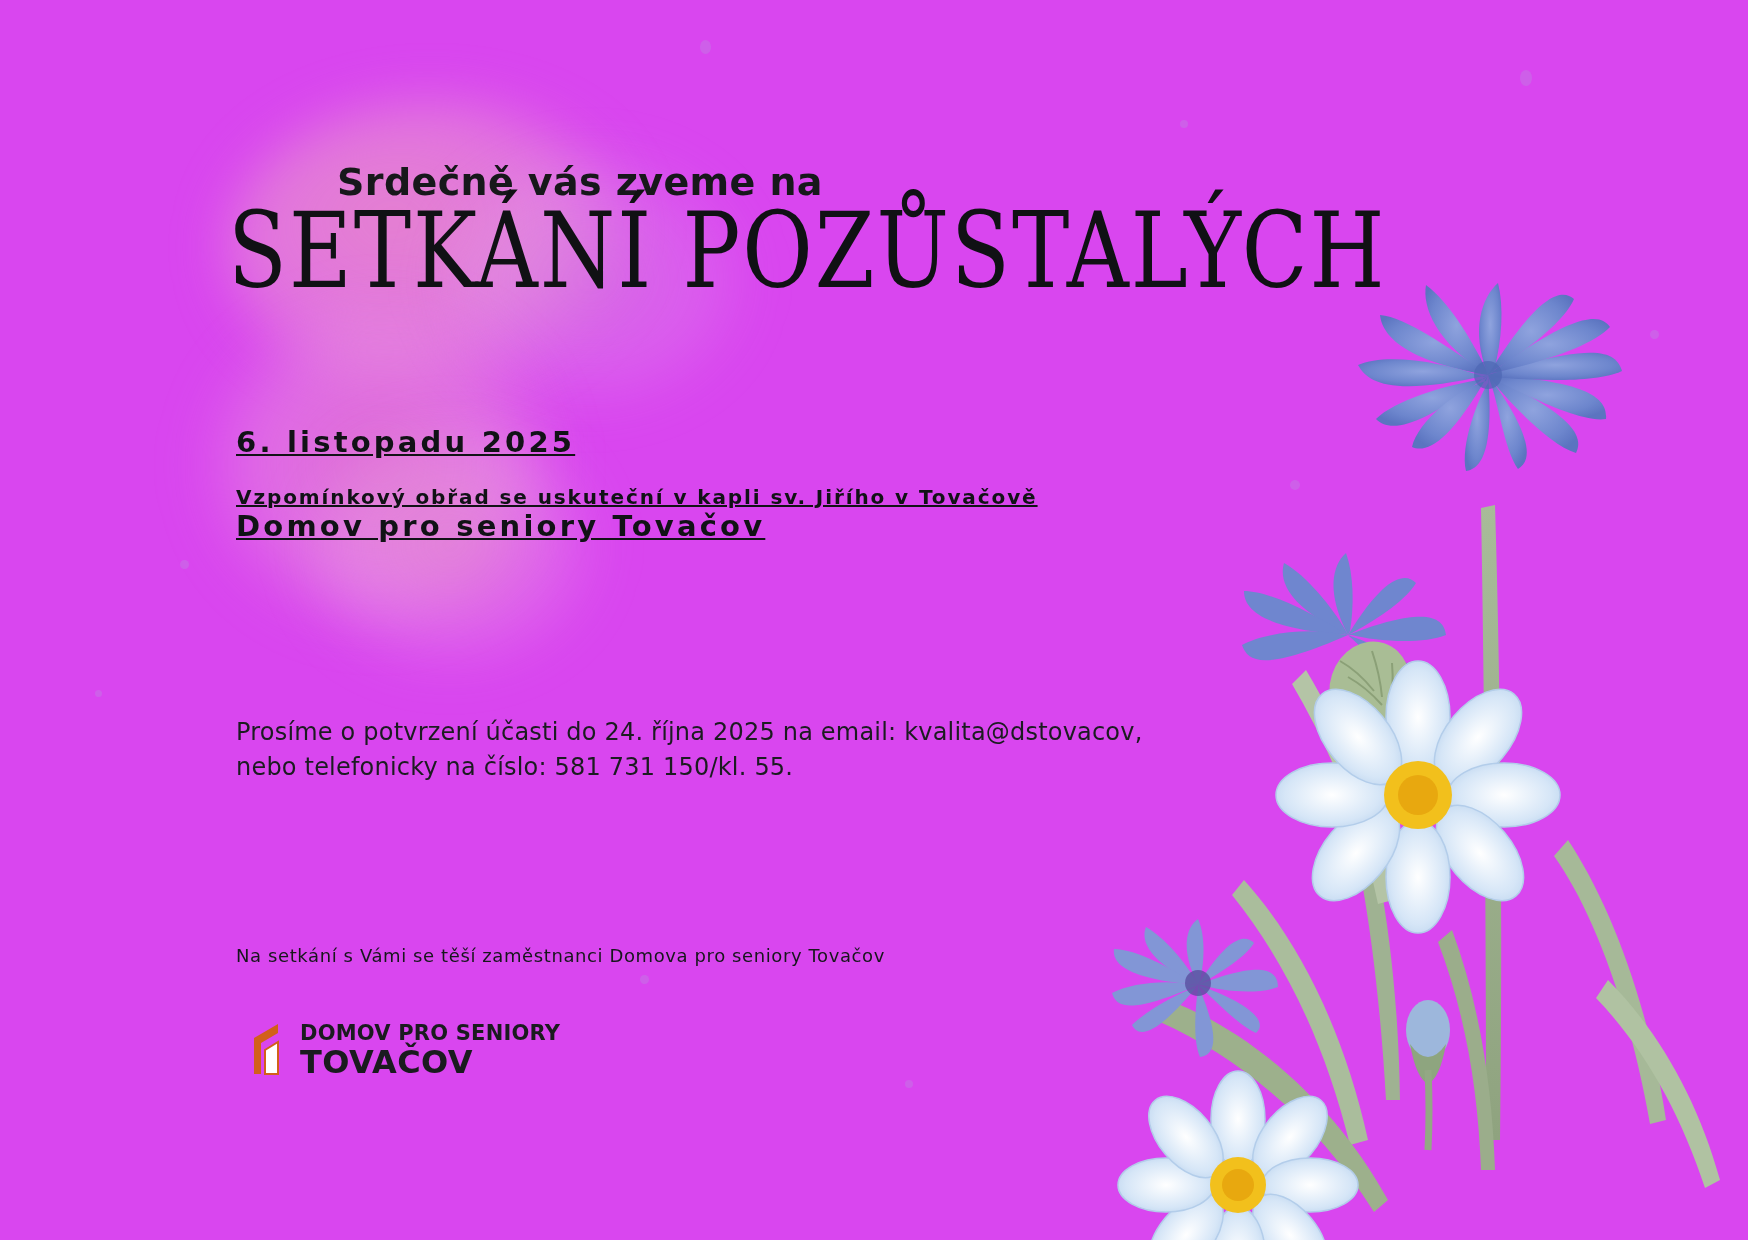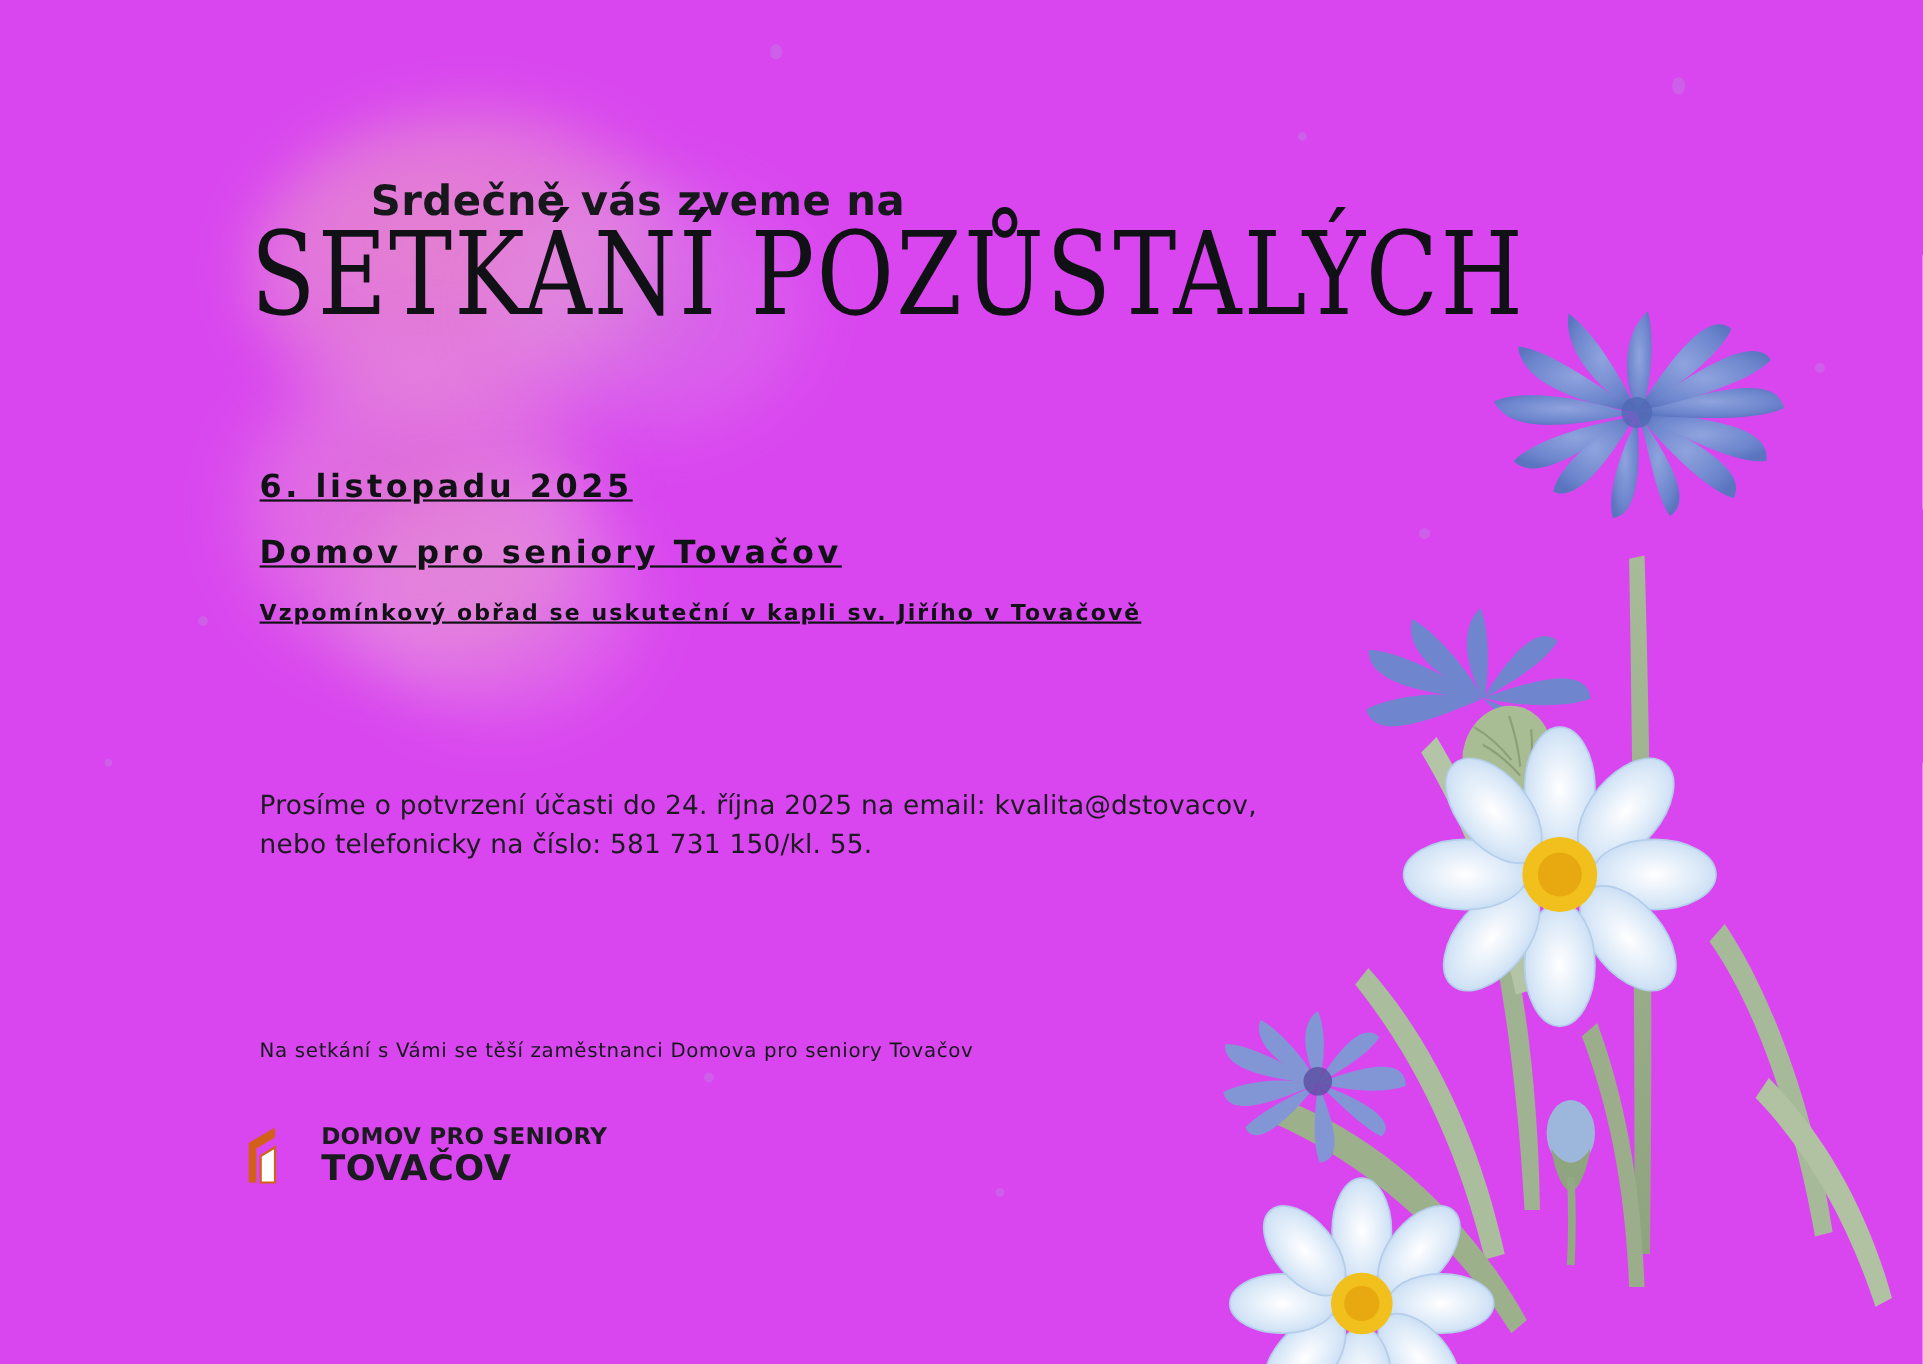--- a/index.html
+++ b/index.html
@@ -124,25 +124,24 @@
     font-family: "DejaVu Sans", sans-serif;
     font-size: 18px;
     letter-spacing: 0.6px;
     color: #16171b;
     font-weight: 400;
   }
 
   
   .logo {
     position: absolute;
-    left: 220px;
+    left: 248px;
     top: 1022px;
     display: flex;
-    align-items: flex-end;
-    gap: 20px;
+    align-items: flex-start;
   }
   .logo-mark {
     width: 44px;
     height: 56px;
     margin-right: 8px;
     flex: none;
   }
   .logo-text {
     font-family: "DejaVu Sans", sans-serif;
     font-weight: 700;
@@ -180,22 +179,22 @@
   <div class="speck" style="left:640px;top:975px;width:9px;height:9px;"></div>
   <div class="speck" style="left:905px;top:1080px;width:8px;height:8px;"></div>
   <div class="speck" style="left:1520px;top:70px;width:12px;height:16px;"></div>
   <div class="speck" style="left:1650px;top:330px;width:9px;height:9px;"></div>
 
   <div class="kicker">Srdečně vás zveme na</div>
   <div class="headline">SETKÁNÍ POZŮSTALÝCH</div>
 
   <div class="details">
     <div class="detail-line">6. listopadu 2025</div>
+    <div class="detail-line small">Vzpomínkový obřad se uskuteční v kapli sv. Jiřího v Tovačově</div>
     <div class="detail-line">Domov pro seniory Tovačov</div>
-    <div class="detail-line small">Vzpomínkový obřad se uskuteční v kapli sv. Jiřího v Tovačově</div>
   </div>
 
   <div class="rsvp">Prosíme o potvrzení účasti do 24. října 2025 na email: kvalita@dstovacov, nebo telefonicky na číslo: 581 731 150/kl. 55.</div>
 
   <div class="closing">Na setkání s Vámi se těší zaměstnanci Domova pro seniory Tovačov</div>
 
   <div class="logo">
     <svg class="logo-mark" viewBox="0 0 44 56">
       <path d="M6 52 L6 16 L30 2 L30 11 L13 21 L13 52 Z" fill="#d2601a"></path>
       <path d="M17 52 L17 28 L30 20 L30 52 Z" fill="#ffffff" stroke="#d2601a" stroke-width="2"></path>

